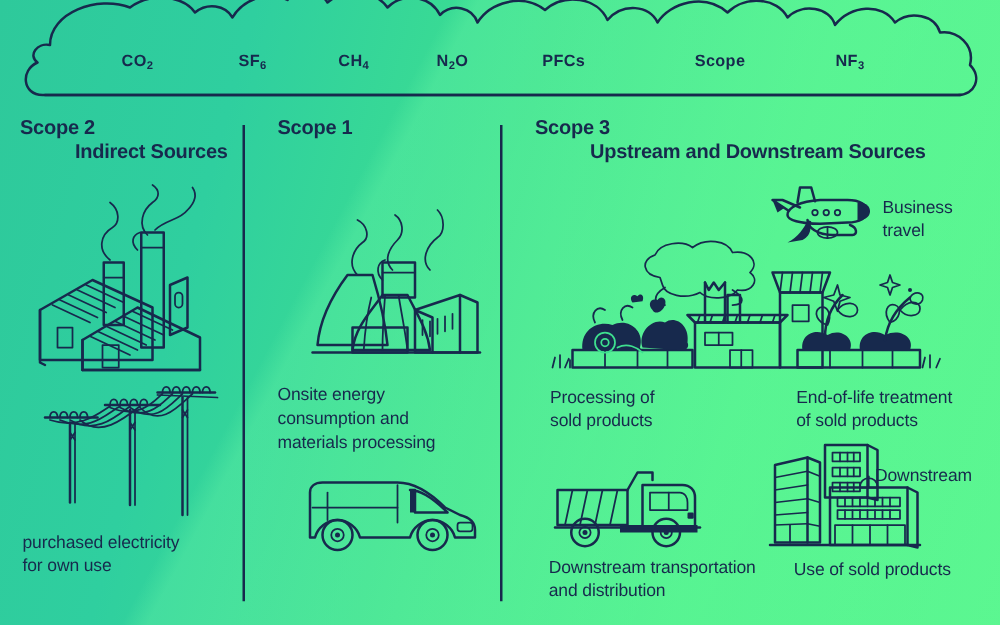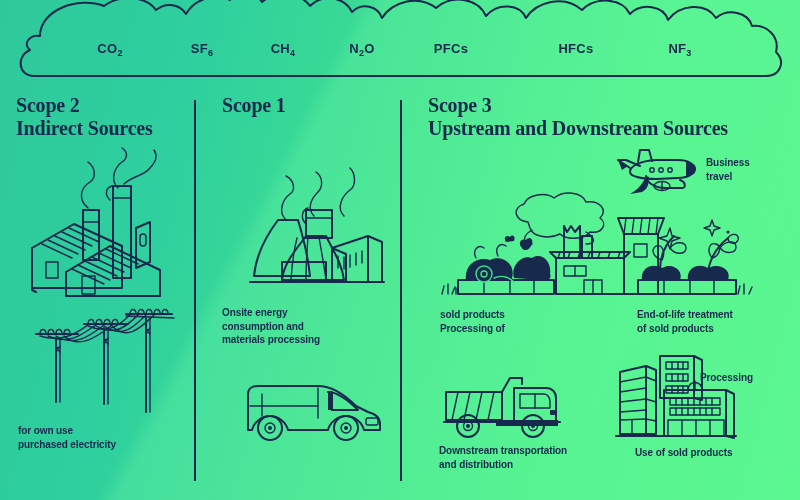--- a/index.html
+++ b/index.html
@@ -62,34 +62,33 @@
   }
   #div1 { left: 194px; }
   #div2 { left: 400px; }
 
   
   .col-head {
     position: absolute;
     color: #17294d;
     font-weight: bold;
     line-height: 1.17;
-    font-size: 20px;
+    font-size: 16px;
     letter-spacing: -0.2px;
     white-space: nowrap;
-    font-family: Liberation Serif, serif;
   }
   .col-head .l1 { display:block; }
-  .col-head .l2 { display:block; }
+  .col-head .l2 { display:block;margin-left:44px; }
 
   
   .caption {
     position: absolute;
     color: #17294d;
-    font-weight: bold;
-    font-size: 10px;
+    font-weight: normal;
+    font-size: 14px;
     line-height: 1.35;
     letter-spacing: -0.1px;
   }
 
   
   .art { position: absolute; }
   .art svg { display: block; overflow: visible; }
   .st { fill: none; stroke: #17294d; stroke-width: 2; stroke-linecap: round; stroke-linejoin: round; }
   .st-thin { fill: none; stroke: #17294d; stroke-width: 1.4; stroke-linecap: round; stroke-linejoin: round; }
   .fill-ink { fill: #17294d; stroke: none; }
@@ -135,21 +134,21 @@
       <div class="gas" style="left:202px">
         <span>SF</span><sub>6</sub>
       </div>
       <div class="gas" style="left:283px">
         <span>CH</span><sub>4</sub>
       </div>
       <div class="gas" style="left:362px">
         <span>N</span><sub>2</sub><span>O</span>
       </div>
       <div class="gas" style="left:451px">PFCs</div>
-      <div class="gas" style="left:576px">HFCs</div>
+      <div class="gas" style="left:576px">Scope</div>
       <div class="gas" style="left:680px">
         <span>NF</span><sub>3</sub>
       </div>
     </div>
   </div>
 
   <div class="divider" id="div1"></div>
   <div class="divider" id="div2"></div>
 
   <div class="col-head" style="left:16px; top:94px;">
@@ -252,22 +251,22 @@
       <path class="st-thin" d="M46 24 C62 38 80 24 94 13"></path>
       <path class="st-thin" d="M70 14 C94 24 106 8 112 3"></path>
       <path class="st-thin" d="M78 14 C100 26 112 10 120 3"></path>
       <path class="st-thin" d="M86 14 C106 28 118 12 128 3"></path>
       <path class="st-thin" d="M94 14 C110 30 124 14 136 3"></path>
       <path class="st-thin" d="M108 4 L156 6"></path>
     </svg>
   </div>
 
   <div class="caption" style="left:18px; top:424px; width:170px;">
+    <div>purchased electricity</div>
     <div>for own use</div>
-    <div>purchased electricity</div>
   </div>
 
   <div class="art" style="left:222px; top:158px;">
     <svg width="170" height="140" viewBox="0 0 170 140">
 
       <path class="st-thin" d="M64 62 C56 54 60 42 68 36 C74 32 72 22 64 18"></path>
       <path class="st-thin" d="M92 58 C84 50 90 40 96 34 C102 28 100 18 94 14"></path>
       <path class="st-thin" d="M122 58 C114 50 120 38 128 32 C134 28 134 16 128 10"></path>
       <path class="st-thin" d="M84 66 C78 60 80 52 86 50"></path>
 
@@ -431,22 +430,22 @@
       <path class="st-thin" d="M234 36 L236 44 L244 46 L236 49 L234 57 L231 49 L223 46 L231 44 Z"></path>
       <path class="st-thin" d="M276 28 L278 34 L284 36 L278 38 L276 44 L274 38 L268 36 L274 34 Z"></path>
       <circle class="fill-ink" cx="292" cy="40" r="1.6"></circle>
 
       <path class="st-thin" d="M6 102 L8 94 M12 102 L12 92 M16 102 L19 95 M20 102 L20 96"></path>
       <path class="st-thin" d="M302 102 L304 94 M308 102 L308 92 M313 102 L316 95"></path>
     </svg>
   </div>
 
   <div class="caption" style="left:440px; top:308px; width:160px;">
+    <div>Processing of</div>
     <div>sold products</div>
-    <div>Processing of</div>
   </div>
 
   <div class="caption" style="left:637px; top:308px; width:165px;">
     <div>End-of-life treatment</div>
     <div>of sold products</div>
   </div>
 
   <div class="art" style="left:436px; top:366px;">
     <svg width="145" height="72" viewBox="0 0 145 72">
 
@@ -544,20 +543,20 @@
         <rect x="56" y="66" width="56" height="16"></rect>
         <line x1="70" y1="66" x2="70" y2="82"></line>
         <line x1="84" y1="66" x2="84" y2="82"></line>
         <line x1="98" y1="66" x2="98" y2="82"></line>
       </g>
       <path class="st" d="M4 82 L124 82"></path>
     </svg>
   </div>
 
   <div class="caption" style="left:700px; top:371px; width:100px;">
-    <div>Processing</div>
+    <div>Downstream</div>
   </div>
 
   <div class="caption" style="left:635px; top:446px; width:175px;">
     <div>Use of sold products</div>
   </div>
 
 </div>
 
 </body></html>

